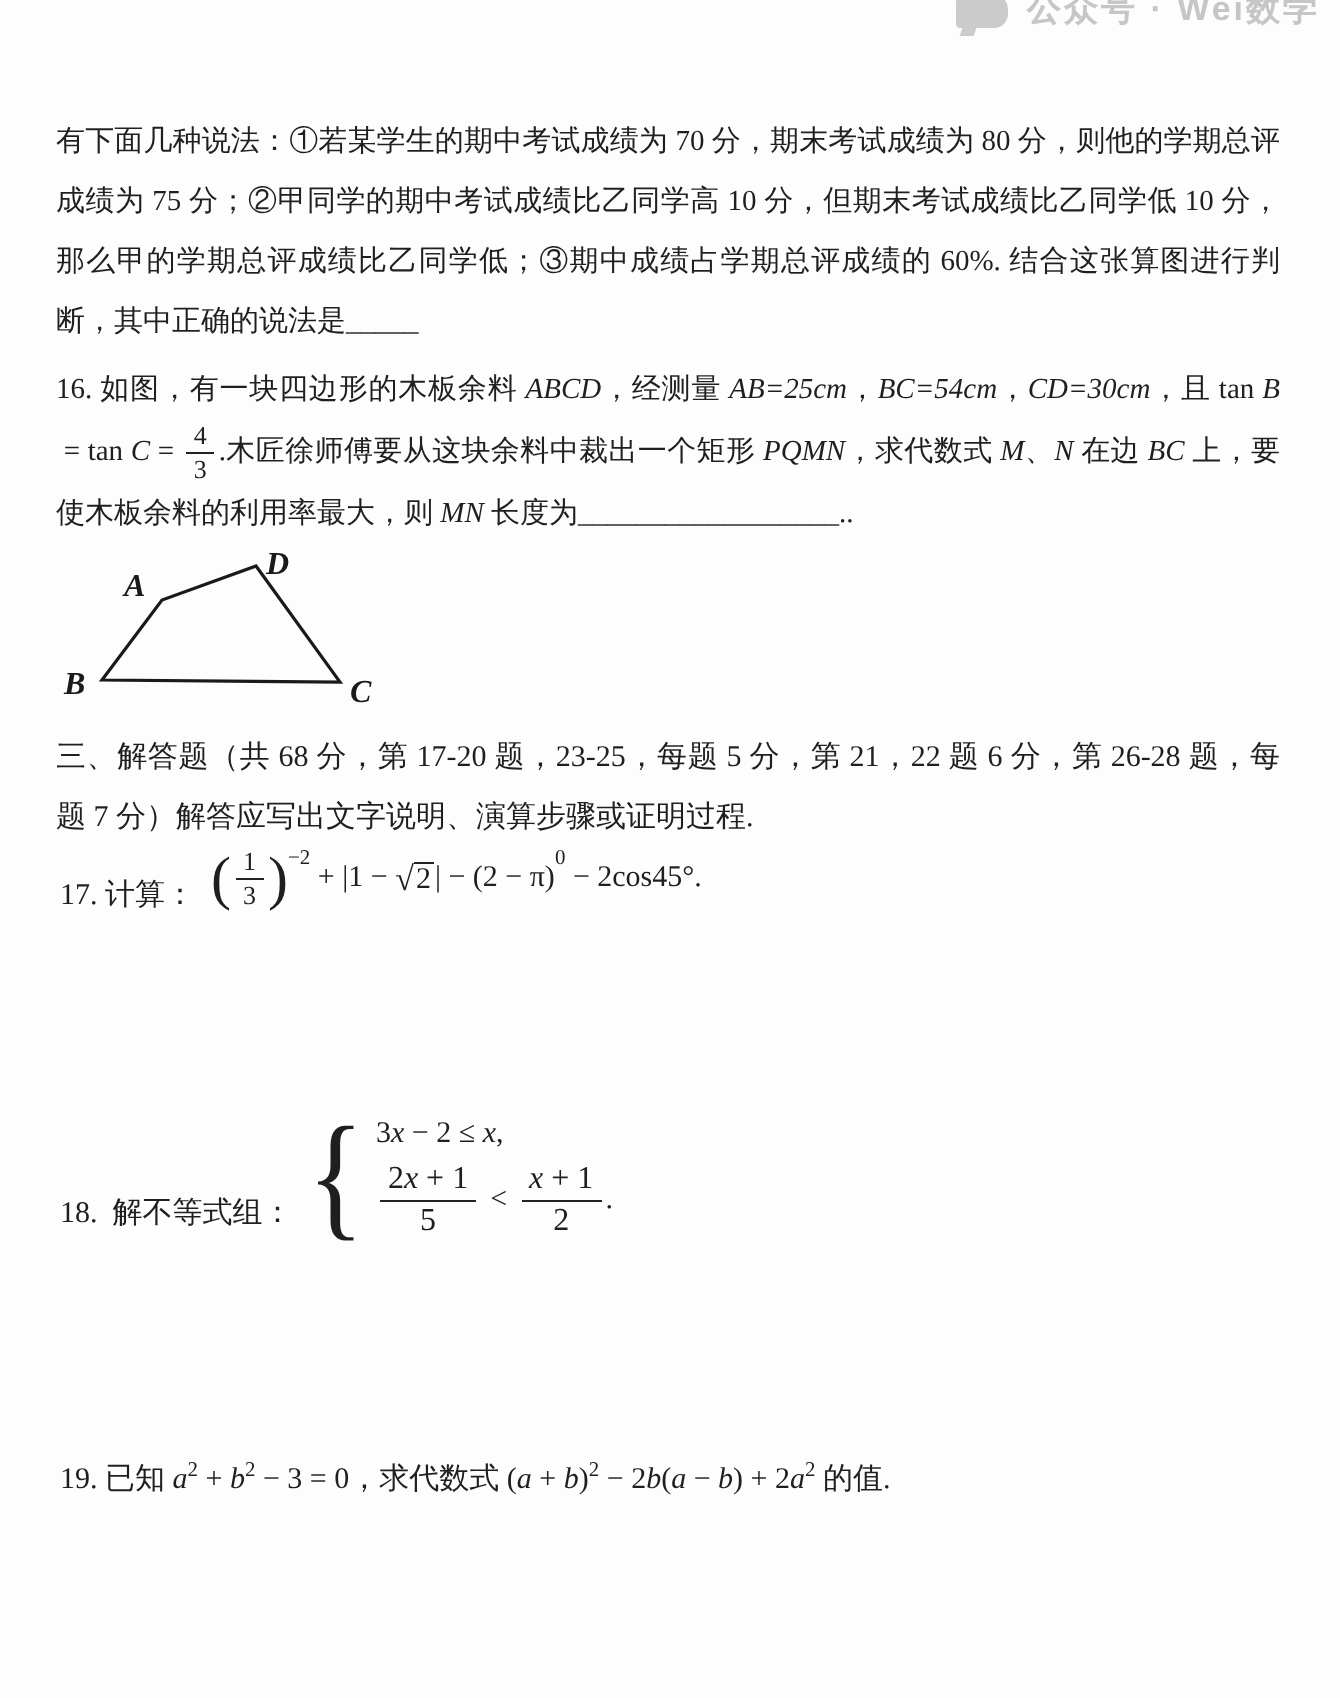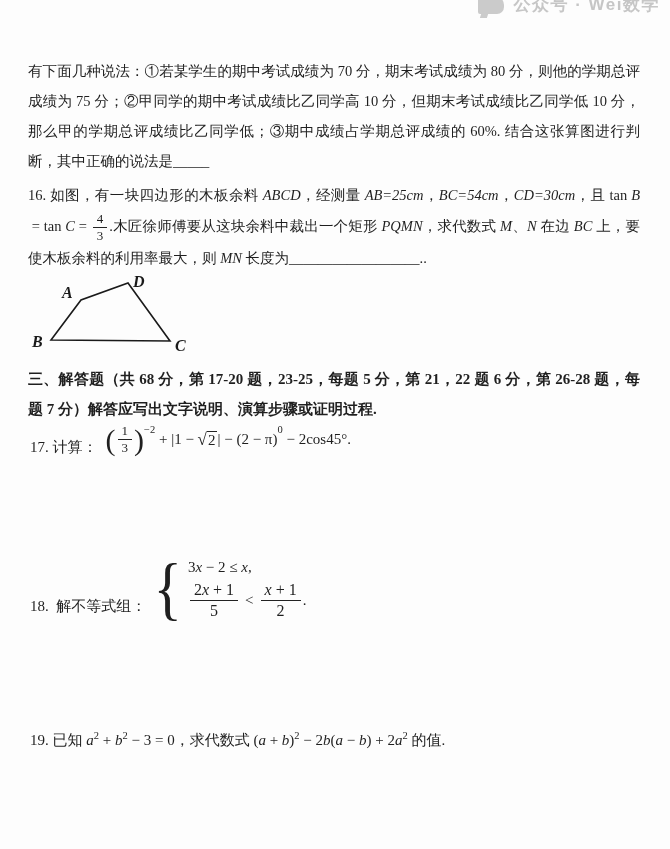--- a/index.html
+++ b/index.html
@@ -11,21 +11,21 @@
   
   .wm{position:absolute;top:-7px;right:10px;display:flex;align-items:center;gap:9px;
       color:#c6c6c6;font-family:"Liberation Sans","DejaVu Sans",sans-serif;
       font-size:17px;font-weight:bold;letter-spacing:1.5px;}
   .wm-icon{width:26px;height:18px;background:#cbcbcb;border-radius:5px 9px 7px 2px;position:relative;}
   .wm-icon::after{content:"";position:absolute;left:3px;bottom:-4px;width:7px;height:7px;
       background:#cbcbcb;transform:skewX(-18deg);}
   
   .block{position:absolute;left:24px;width:612px;font-size:14.5px;line-height:30px;
          text-align:justify;margin:4px;}
-  .bold{font-weight:bold;font-size:15px;}
+  .bold{font-weight:normal;font-size:15px;}
   .m{font-style:italic;font-family:Liberation Serif, serif;}
   .pre{white-space:pre;}
   .blank{letter-spacing:0;}
   .supi{font-size:10.5px;position:relative;top:-6px;}
   
   .frac{display:inline-flex;flex-direction:column;align-items:center;vertical-align:middle;
         line-height:1.08;font-size:13px;margin:0 2px;}
   .frac .num{border-bottom:1.2px solid #222;padding:0 4px 1px;}
   .frac .den{padding-top:1px;}
   .frac.big{font-size:16px;}

